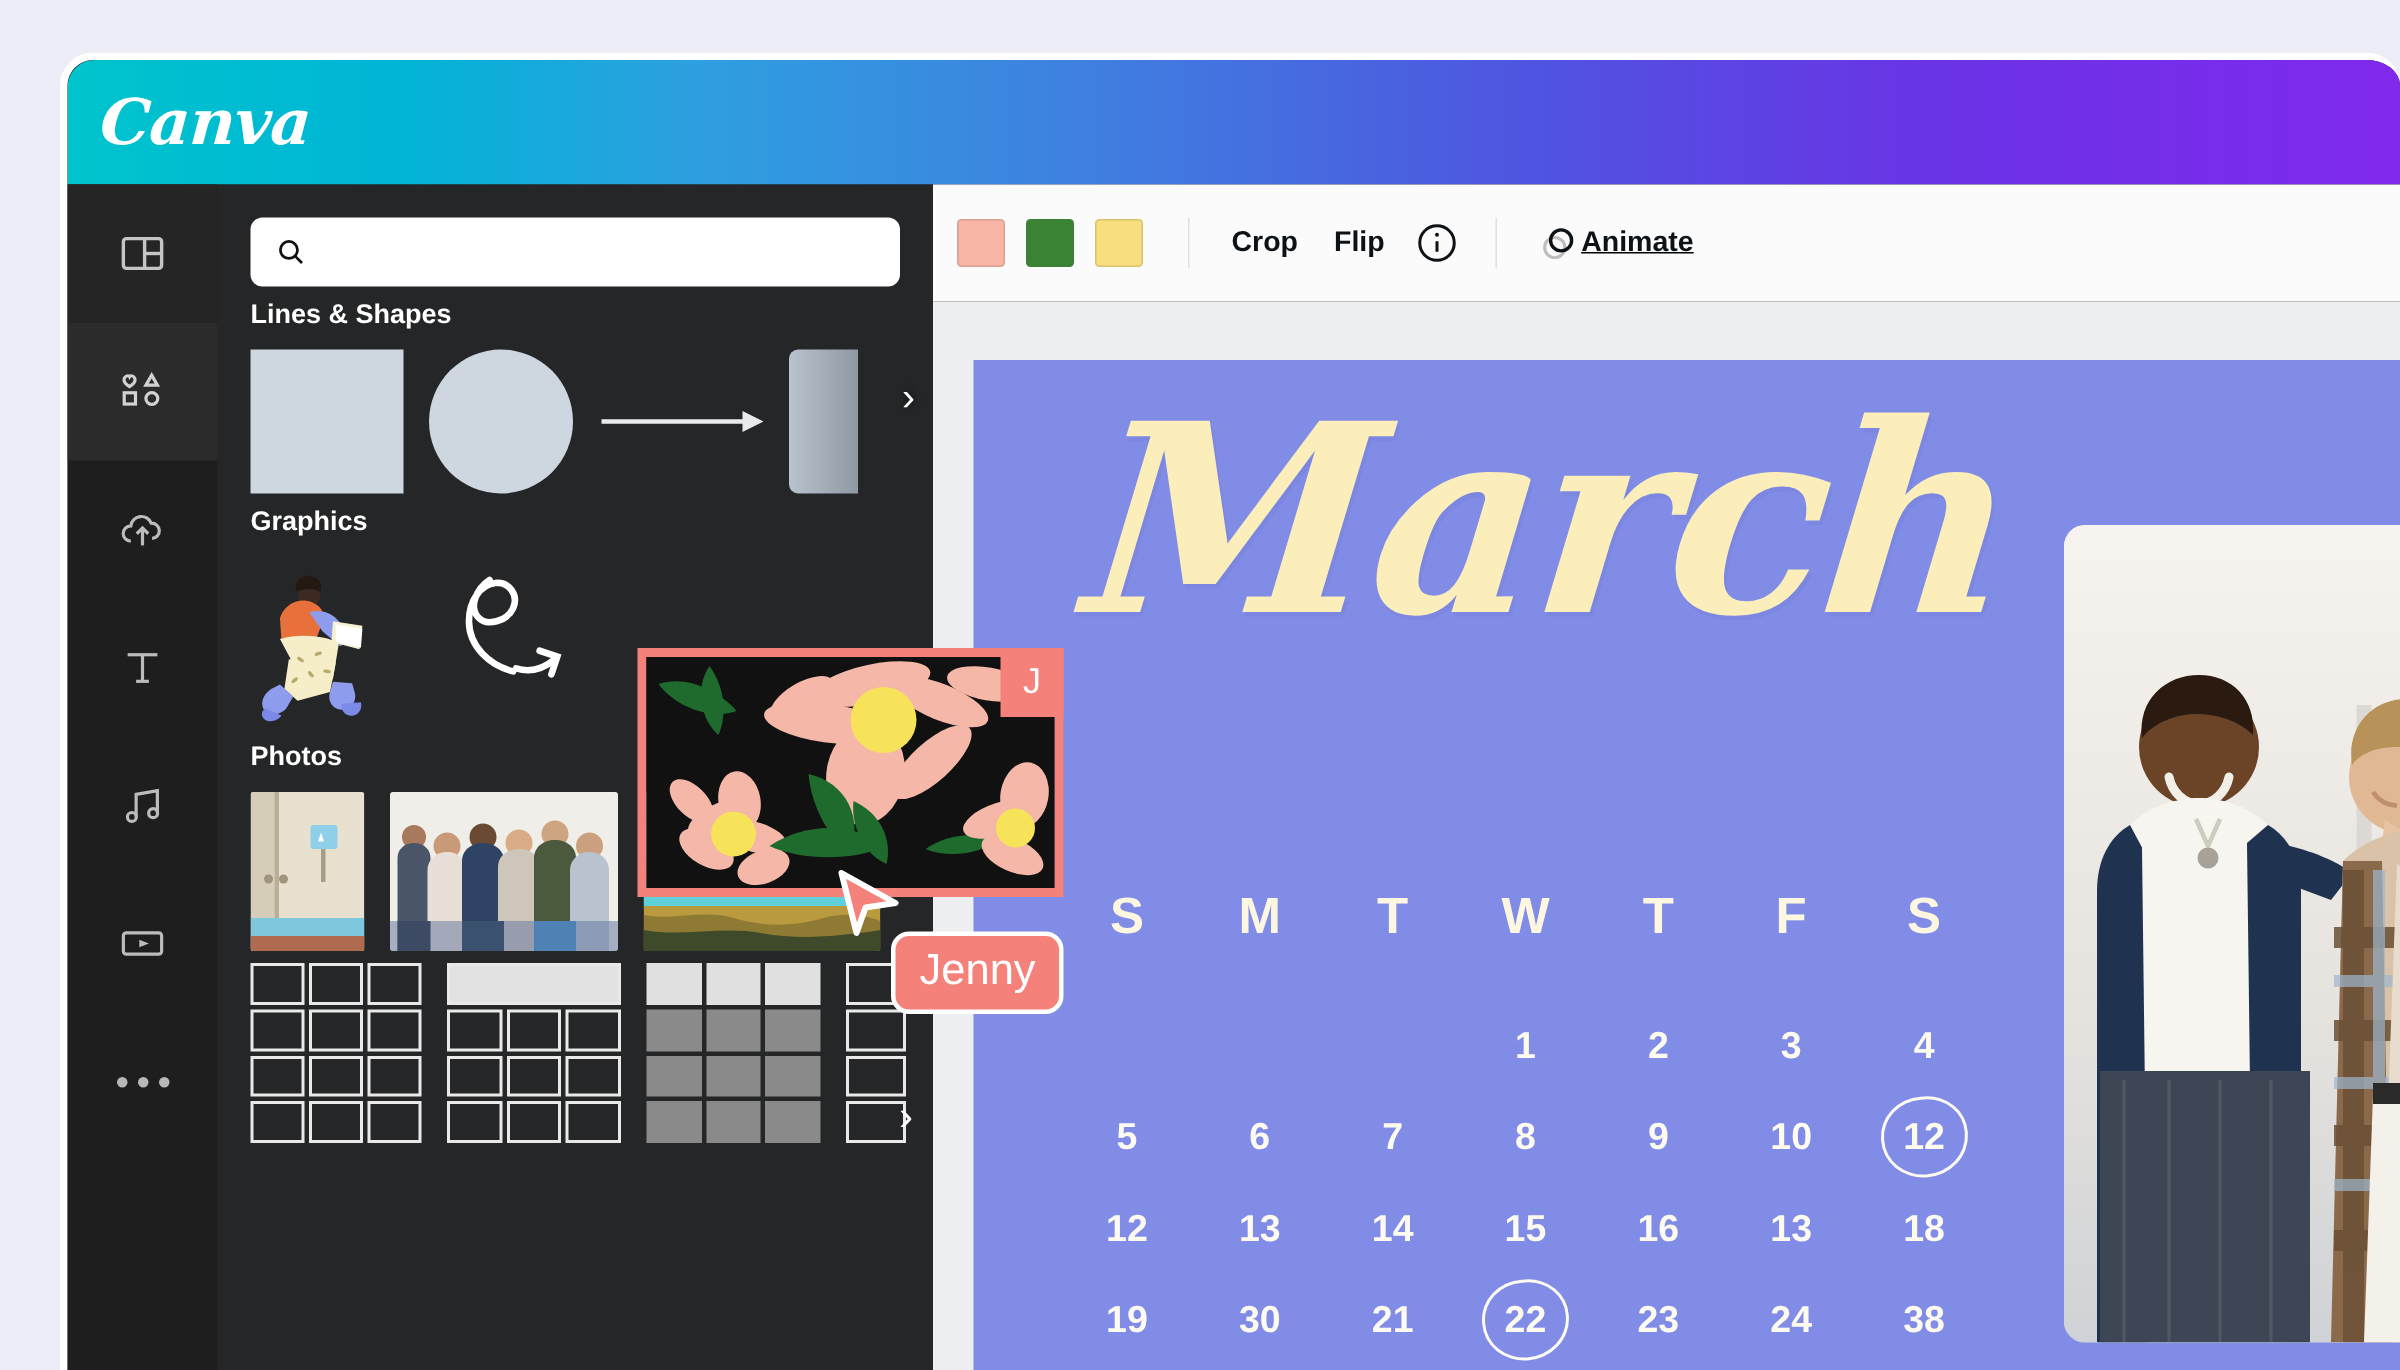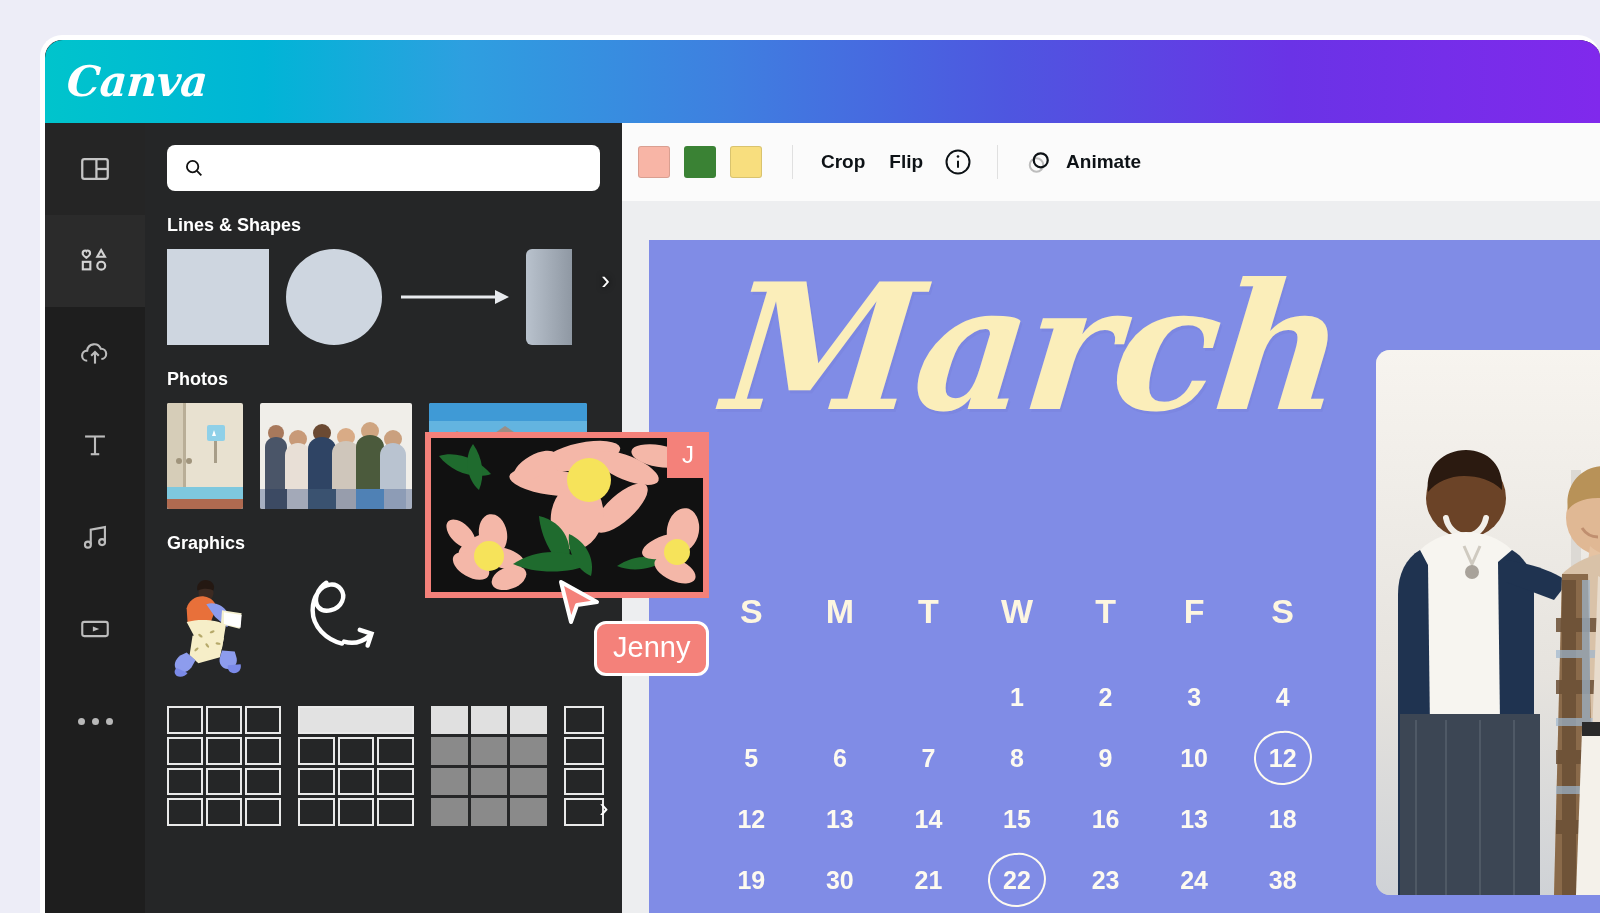--- a/index.html
+++ b/index.html
@@ -84,21 +84,21 @@
   .search-input {
     border: none; outline: none;
     font-size: 15px;
     font-family: "Liberation Sans", sans-serif;
     flex: 1; height: 100%;
     padding-left: 10px;
     background: transparent;
     color: #111;
   }
 
-  .section { margin-top: 24px; padding-left: 22px; position: relative; }
+  .section { margin-top: 8px; padding-left: 22px; position: relative; }
   .section-title {
     color: #ffffff;
     font-size: 18px;
     font-weight: 700;
     margin-bottom: 13px;
   }
   .row { display: flex; gap: 17px; align-items: flex-start; }
 
   
   .shape-sq { width: 102px; height: 96px; background: #ced6e0; }
@@ -157,21 +157,21 @@
   .swatch { width: 32px; height: 32px; border-radius: 3px; margin-right: 14px; }
   .swatch.b { border: 1px solid rgba(0,0,0,.12); }
   .tb-div { width: 1px; height: 34px; background: #e0e0e0; margin: 0 16px; }
   .tb-btn {
     font-size: 19px; font-weight: 600; color: #0d1216;
     padding: 6px 12px; border-radius: 6px;
     background: none; border: none; cursor: pointer;
     font-family: "Liberation Sans", sans-serif;
   }
   .tb-icon { display: flex; align-items: center; padding: 4px 8px; }
-  .animate-btn { display: flex; align-items: center; gap: 12px; padding: 6px 10px; }
+  .animate-btn { display: flex; align-items: center; gap: 0; padding: 6px 10px; text-decoration: underline; }
 
   
   .workspace {
     position: absolute; left: 577px; top: 161px;
     width: 983px; height: 739px;
     background: #edeef0;
   }
   .canvas {
     position: absolute; left: 27px; top: 39px;
     width: 1000px; height: 700px;
@@ -350,77 +350,20 @@
         <div class="shape-ci"></div>
         <div class="shape-ar">
           <svg width="110" height="30" viewBox="0 0 110 30">
             <line x1="2" y1="15" x2="98" y2="15" stroke="#e8eaee" stroke-width="3"></line>
             <polygon points="96,8 110,15 96,22" fill="#e8eaee"></polygon>
           </svg>
         </div>
         <div class="shape-partial"></div>
       </div>
       <div class="chev">›</div>
-    </div>
-
-    <div class="section">
-      <div class="section-title">Photos</div>
-      <div class="row">
-        <div class="ph ph1">
-          <svg width="76" height="106" viewBox="0 0 76 106">
-            <rect width="76" height="106" fill="#e8e1d0"></rect>
-            <rect x="0" y="0" width="16" height="106" fill="#d6cdb8"></rect>
-            <rect x="16" y="0" width="3" height="106" fill="#b9ae97"></rect>
-            <rect x="40" y="22" width="18" height="16" rx="2" fill="#8fd0e8"></rect>
-            <path d="M47 27l2 6h-4z" fill="#fff"></path>
-            <rect x="47" y="38" width="3" height="22" fill="#a79d88"></rect>
-            <circle cx="12" cy="58" r="3" fill="#a0947c"></circle>
-            <circle cx="22" cy="58" r="3" fill="#a0947c"></circle>
-            <rect x="0" y="84" width="76" height="22" fill="#7ec8de"></rect>
-            <rect x="0" y="96" width="76" height="10" fill="#b06a50"></rect>
-          </svg>
-        </div>
-        <div class="ph ph2">
-          <svg width="152" height="106" viewBox="0 0 152 106">
-            <rect width="152" height="106" fill="#f0eee9"></rect>
-            <g>
-              <circle cx="16" cy="30" r="8" fill="#a8795c"></circle>
-                <path d="M5 44c0-6 5-10 11-10s11 4 11 10v62H5z" fill="#4a5568"></path>
-              <circle cx="38" cy="36" r="9" fill="#c89a78"></circle>
-                <path d="M25 52c0-7 6-12 13-12s13 5 13 12v54H25z" fill="#e8dfd6"></path>
-              <circle cx="62" cy="30" r="9" fill="#6b4a33"></circle>
-                <path d="M48 46c0-7 6-12 14-12s14 5 14 12v60H48z" fill="#2f4464"></path>
-              <circle cx="86" cy="34" r="9" fill="#d9ab86"></circle>
-                <path d="M72 50c0-7 6-12 14-12s14 5 14 12v56H72z" fill="#cfc6bb"></path>
-              <circle cx="110" cy="28" r="9" fill="#cfa581"></circle>
-                <path d="M96 44c0-7 6-12 14-12s14 5 14 12v62H96z" fill="#4b5a3c"></path>
-              <circle cx="133" cy="36" r="9" fill="#caa07e"></circle>
-                <path d="M120 52c0-7 6-12 13-12s13 5 13 12v54h-26z" fill="#b9c3d0"></path>
-            </g>
-            <rect x="0" y="86" width="152" height="20" fill="#6a7ba0" opacity=".55"></rect>
-            <rect x="5" y="86" width="22" height="20" fill="#3c4a63"></rect>
-            <rect x="48" y="86" width="28" height="20" fill="#3a5270"></rect>
-            <rect x="96" y="86" width="28" height="20" fill="#4f81b5"></rect>
-          </svg>
-        </div>
-        <div class="ph ph3">
-          <svg width="158" height="106" viewBox="0 0 158 106">
-            <rect width="158" height="48" fill="#63b4e0"></rect>
-            <rect y="0" width="158" height="18" fill="#3f9ad6"></rect>
-            <path d="M0 48l28-20 22 13 26-18 30 20 26-14 26 19v8H0z" fill="#9b8e86"></path>
-            <rect y="52" width="158" height="10" fill="#b08f7e"></rect>
-            <rect y="60" width="158" height="16" fill="#36b5c4"></rect>
-            <rect y="70" width="158" height="8" fill="#5fd0d8"></rect>
-            <rect y="76" width="158" height="30" fill="#b99a3f"></rect>
-            <path d="M0 82c20 4 40-4 60 2s40 6 60 0 38 2 38 2v20H0z" fill="#8f7a33"></path>
-            <path d="M0 92c26 5 52-3 78 2s54 2 80-2v14H0z" fill="#3f4a2a"></path>
-          </svg>
-        </div>
-      </div>
-      <div class="scroll-chev" style="top:42px;height:106px;">›</div>
     </div>
 
     <div class="section">
       <div class="section-title">Graphics</div>
       <div class="gfx-row">
         <div class="gfx-thumb">
           <svg viewBox="0 0 110 118">
             <path d="M33 30c-3-6 2-12 8-11 6 1 8 7 5 12-3 5-10 4-13-1z" fill="#3c2a22"></path>
             <path d="M31 24c-2-8 6-13 12-10 5 2 6 7 4 10-3-2-9-3-16 0z" fill="#241812"></path>
             <path d="M20 42c2-8 10-13 18-12 7 1 12 6 12 12l-5 13-24 2z" fill="#e8703a"></path>
@@ -444,20 +387,77 @@
         </div>
         <div class="gfx-thumb">
           <svg viewBox="0 0 110 118" fill="none" stroke="#ffffff" stroke-width="4.5" stroke-linecap="round">
             <path d="M34 16c-9 6-14 18-8 25 6 7 20 3 24-6 4-9-3-18-12-17-10 1-18 12-18 26 0 17 14 30 30 34"></path>
             <path d="M52 76c10 3 19 0 26-6"></path>
             <polyline points="68,64 80,68 76,80"></polyline>
           </svg>
         </div>
         <div class="gfx-thumb"></div>
       </div>
+    </div>
+
+    <div class="section">
+      <div class="section-title">Photos</div>
+      <div class="row">
+        <div class="ph ph1">
+          <svg width="76" height="106" viewBox="0 0 76 106">
+            <rect width="76" height="106" fill="#e8e1d0"></rect>
+            <rect x="0" y="0" width="16" height="106" fill="#d6cdb8"></rect>
+            <rect x="16" y="0" width="3" height="106" fill="#b9ae97"></rect>
+            <rect x="40" y="22" width="18" height="16" rx="2" fill="#8fd0e8"></rect>
+            <path d="M47 27l2 6h-4z" fill="#fff"></path>
+            <rect x="47" y="38" width="3" height="22" fill="#a79d88"></rect>
+            <circle cx="12" cy="58" r="3" fill="#a0947c"></circle>
+            <circle cx="22" cy="58" r="3" fill="#a0947c"></circle>
+            <rect x="0" y="84" width="76" height="22" fill="#7ec8de"></rect>
+            <rect x="0" y="96" width="76" height="10" fill="#b06a50"></rect>
+          </svg>
+        </div>
+        <div class="ph ph2">
+          <svg width="152" height="106" viewBox="0 0 152 106">
+            <rect width="152" height="106" fill="#f0eee9"></rect>
+            <g>
+              <circle cx="16" cy="30" r="8" fill="#a8795c"></circle>
+                <path d="M5 44c0-6 5-10 11-10s11 4 11 10v62H5z" fill="#4a5568"></path>
+              <circle cx="38" cy="36" r="9" fill="#c89a78"></circle>
+                <path d="M25 52c0-7 6-12 13-12s13 5 13 12v54H25z" fill="#e8dfd6"></path>
+              <circle cx="62" cy="30" r="9" fill="#6b4a33"></circle>
+                <path d="M48 46c0-7 6-12 14-12s14 5 14 12v60H48z" fill="#2f4464"></path>
+              <circle cx="86" cy="34" r="9" fill="#d9ab86"></circle>
+                <path d="M72 50c0-7 6-12 14-12s14 5 14 12v56H72z" fill="#cfc6bb"></path>
+              <circle cx="110" cy="28" r="9" fill="#cfa581"></circle>
+                <path d="M96 44c0-7 6-12 14-12s14 5 14 12v62H96z" fill="#4b5a3c"></path>
+              <circle cx="133" cy="36" r="9" fill="#caa07e"></circle>
+                <path d="M120 52c0-7 6-12 13-12s13 5 13 12v54h-26z" fill="#b9c3d0"></path>
+            </g>
+            <rect x="0" y="86" width="152" height="20" fill="#6a7ba0" opacity=".55"></rect>
+            <rect x="5" y="86" width="22" height="20" fill="#3c4a63"></rect>
+            <rect x="48" y="86" width="28" height="20" fill="#3a5270"></rect>
+            <rect x="96" y="86" width="28" height="20" fill="#4f81b5"></rect>
+          </svg>
+        </div>
+        <div class="ph ph3">
+          <svg width="158" height="106" viewBox="0 0 158 106">
+            <rect width="158" height="48" fill="#63b4e0"></rect>
+            <rect y="0" width="158" height="18" fill="#3f9ad6"></rect>
+            <path d="M0 48l28-20 22 13 26-18 30 20 26-14 26 19v8H0z" fill="#9b8e86"></path>
+            <rect y="52" width="158" height="10" fill="#b08f7e"></rect>
+            <rect y="60" width="158" height="16" fill="#36b5c4"></rect>
+            <rect y="70" width="158" height="8" fill="#5fd0d8"></rect>
+            <rect y="76" width="158" height="30" fill="#b99a3f"></rect>
+            <path d="M0 82c20 4 40-4 60 2s40 6 60 0 38 2 38 2v20H0z" fill="#8f7a33"></path>
+            <path d="M0 92c26 5 52-3 78 2s54 2 80-2v14H0z" fill="#3f4a2a"></path>
+          </svg>
+        </div>
+      </div>
+      <div class="scroll-chev" style="top:42px;height:106px;">›</div>
     </div>
 
     <div class="section">
       <div class="row">
         <div class="tbl tbl1">
           <i></i>
             <i></i>
             <i></i>
             <i></i>
             <i></i>

